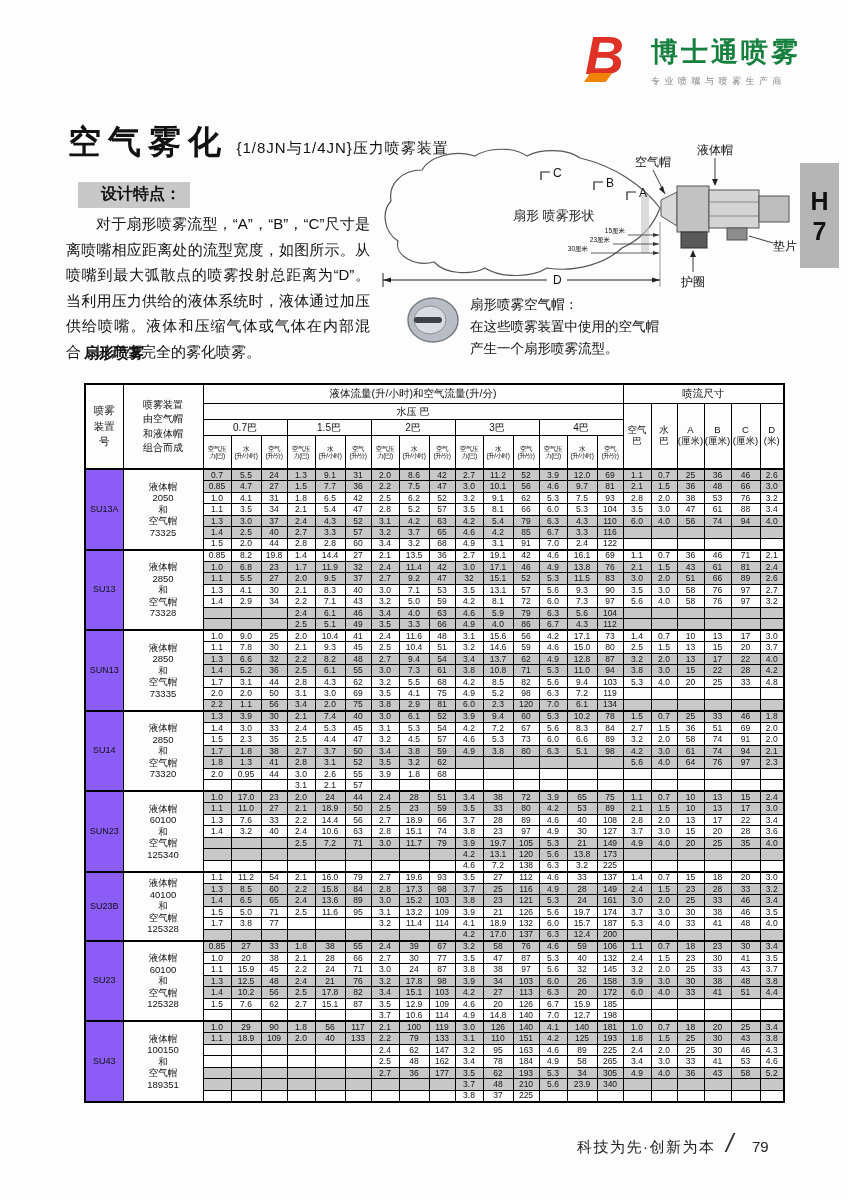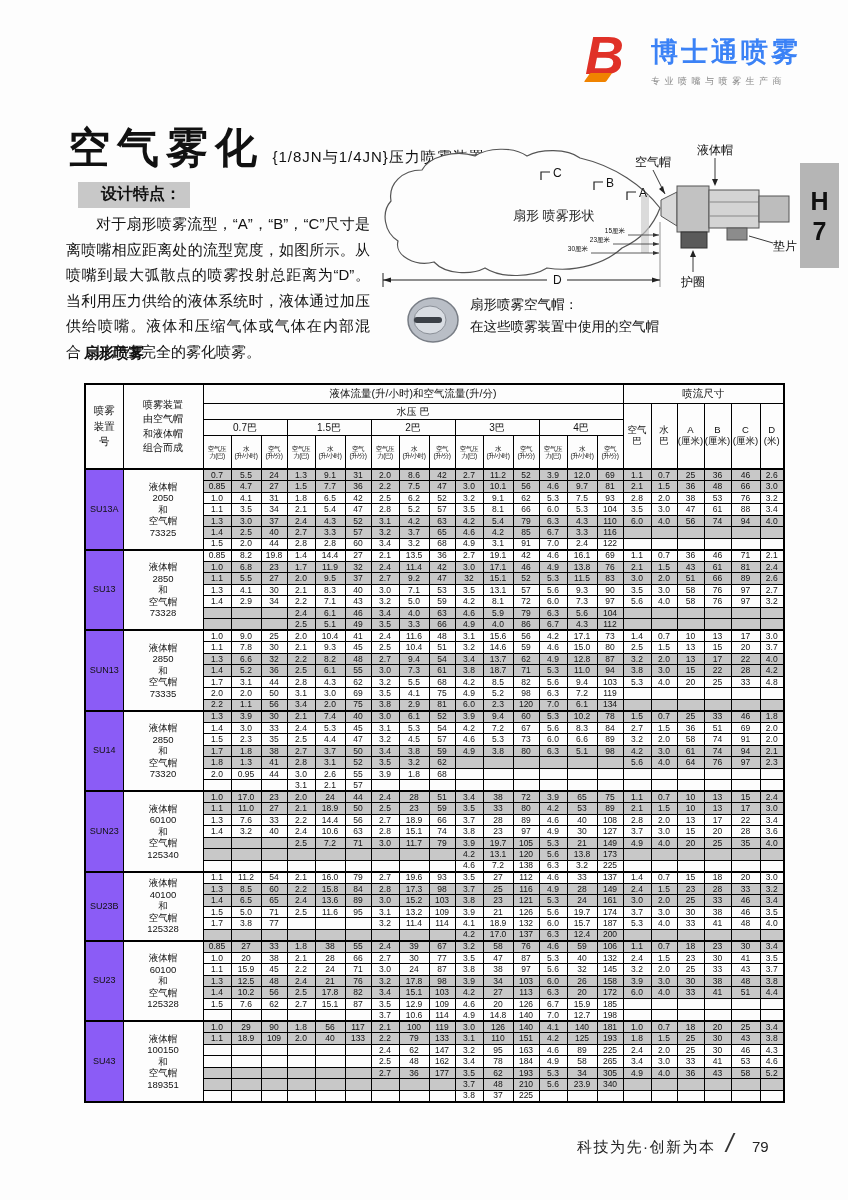--- a/index.html
+++ b/index.html
@@ -7,31 +7,31 @@
         font-family:"Liberation Sans","DejaVu Sans",sans-serif;color:#111;overflow:hidden;}
   .pre{white-space:pre-line;}
 
   
   .logo{position:absolute;top:26px;left:585px;display:flex;align-items:flex-start;}
   .logo-mark{position:relative;width:56px;height:62px;}
   .logo-mark .b{font-size:54px;font-weight:bold;font-style:italic;color:#e03127;line-height:58px;}
   .logo-mark .swoosh{position:absolute;left:2px;bottom:6px;width:22px;height:9px;background:#f08300;
         transform:skewX(-35deg);border-radius:1px;}
   .logo-text{margin-left:10px;padding-top:8px;}
-  .logo-brand{font-size:27px;font-weight:bold;color:#3b82f6;letter-spacing:3px;}
+  .logo-brand{font-size:27px;font-weight:bold;color:#15803d;letter-spacing:3px;}
   .logo-tagline{font-size:9px;color:#8a8a8a;letter-spacing:4.5px;margin-top:5px;}
 
   
   .side-tab{position:absolute;top:163px;right:9px;width:39px;height:105px;background:#b5b5b5;
         display:flex;align-items:center;justify-content:center;text-align:center;
         font-size:25px;font-weight:bold;color:#111;line-height:30px;}
 
   
   .title{position:absolute;left:68px;top:120px;}
-  .title-main{font-size:42px;font-weight:bold;letter-spacing:7px;}
+  .title-main{font-size:33px;font-weight:bold;letter-spacing:7px;}
   .title-sub{font-size:15px;font-weight:normal;letter-spacing:1px;margin-left:4px;}
 
   
   .design-label{position:absolute;left:78px;top:182px;background:#c8c8c8;padding:2px 9px 3px 23px;
         font-size:16px;font-weight:bold;}
   .design-par{position:absolute;left:66px;top:211px;width:304px;font-size:15px;line-height:25.5px;
         text-indent:2em;text-align:justify;}
 
   
   .diagram{position:absolute;left:375px;top:140px;}
@@ -150,20 +150,21 @@
   </svg>
 
   <svg class="aircap-fig" width="54" height="50" viewBox="0 0 54 50">
     <ellipse cx="27" cy="24" rx="25" ry="22" fill="#b9bec6" stroke="#787d85" stroke-width="1.5"></ellipse>
     <ellipse cx="24" cy="24" rx="16" ry="14" fill="#d9dde3" stroke="#8a8f97" stroke-width="1"></ellipse>
     <rect x="8" y="21" width="28" height="6" rx="3" fill="#3c4148"></rect>
   </svg>
   <div class="aircap-note">
     <div>扇形喷雾空气帽：</div>
     <div>在这些喷雾装置中使用的空气帽</div>
+    <div>产生一个扇形喷雾流型。</div>
   </div>
 
   <div class="tbl-title">扇形喷雾</div>
   <div class="tbl-wrap">
     <table>
       <colgroup>
         <col style="width:38px">
           <col style="width:80px">
         <col style="width:28px">
           <col style="width:30px">
@@ -668,21 +669,21 @@
             <td class="g">1.4</td>
             <td class="g">5.2</td>
             <td class="g">36</td>
             <td class="g">2.5</td>
             <td class="g">6.1</td>
             <td class="g">55</td>
             <td class="g">3.0</td>
             <td class="g">7.3</td>
             <td class="g">61</td>
             <td class="g">3.8</td>
-            <td class="g">18.7</td>
+            <td class="g">10.8</td>
             <td class="g">71</td>
             <td class="g">5.3</td>
             <td class="g">11.0</td>
             <td class="g">94</td>
             <td class="g">3.8</td>
             <td class="g">3.0</td>
             <td class="g">15</td>
             <td class="g">22</td>
             <td class="g">28</td>
             <td class="g">4.2</td>

